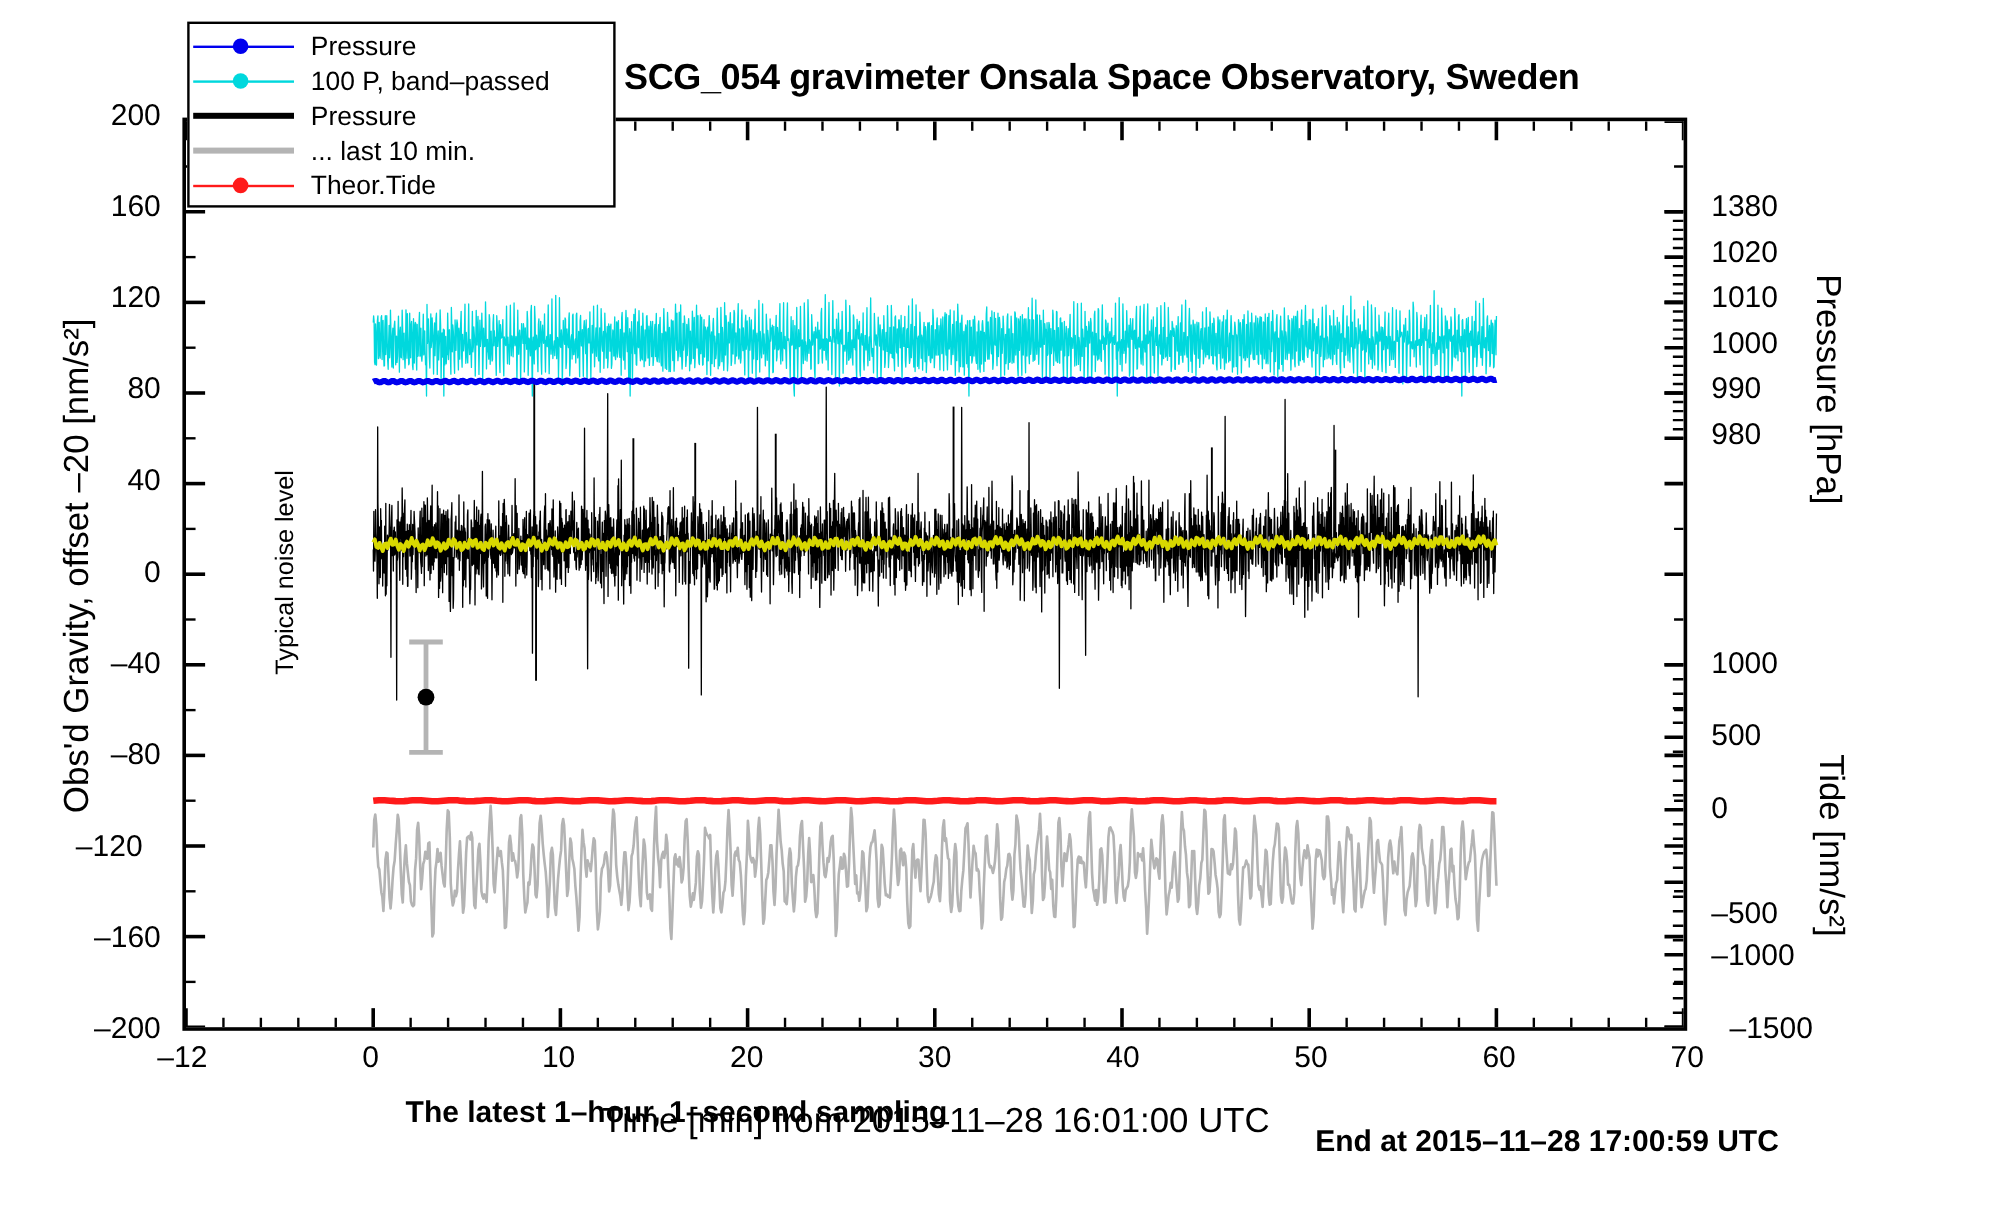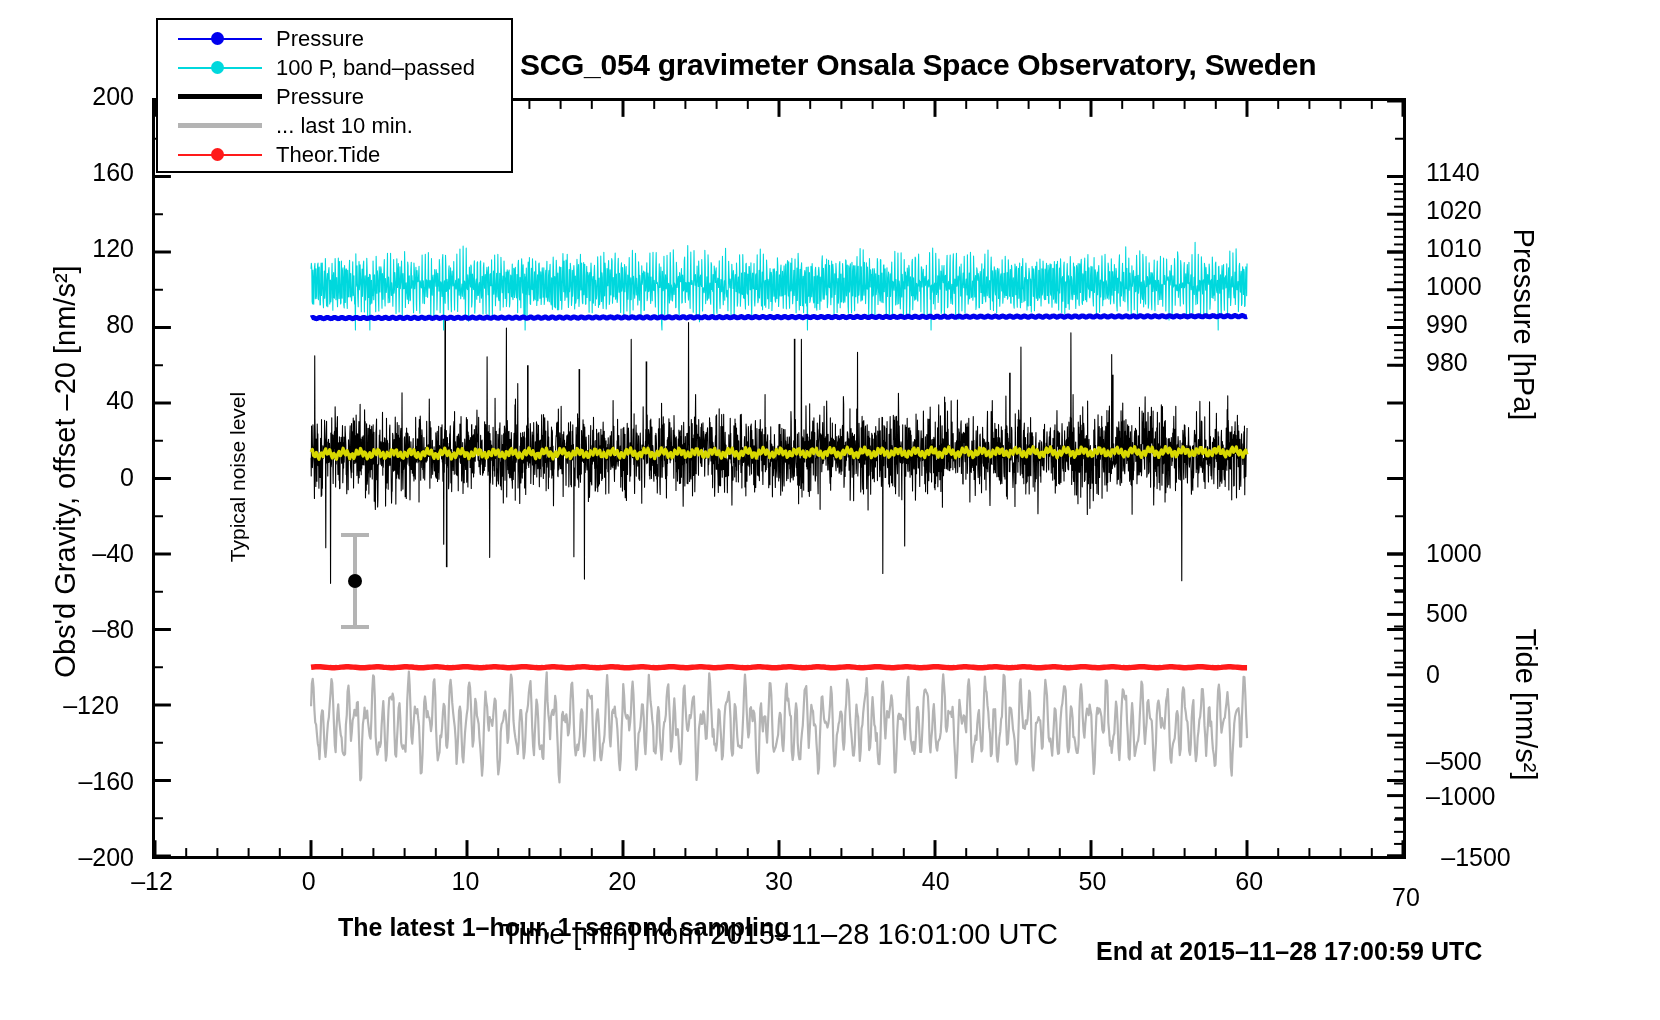--- a/index.html
+++ b/index.html
@@ -19,21 +19,21 @@
     font-size:30px;font-weight:bold;letter-spacing:-0.3px;
     white-space:nowrap;
   }
 
   
   #legend{
     position:absolute;left:156px;top:18px;width:357px;height:155px;
     border:2px solid #000;background:#fff;box-sizing:border-box;
     padding:4px 0 0 0;z-index:6;
   }
-  .legend-row{display:flex;align-items:center;height:29px;padding-left:20px;}
+  .legend-row{display:flex;align-items:center;height:29px;padding-left:3px;}
   .legend-key{width:84px;height:18px;position:relative;flex:0 0 84px;}
   .legend-key .lk-line{position:absolute;top:50%;left:0;width:84px;height:2px;margin-top:-1px;}
   .legend-key .lk-line.thick{height:5px;margin-top:-2.5px;}
   .legend-key .lk-dot{position:absolute;top:50%;left:33px;width:13px;height:13px;
      border-radius:50%;margin-top:-6.5px;}
   .legend-label{font-size:22px;padding-left:14px;white-space:nowrap;}
 
   
   .tick-label{position:absolute;font-size:25px;white-space:nowrap;}
   .yl-label{text-align:right;width:86px;}
@@ -350,21 +350,21 @@
       <div class="tick-label yl-label" style="left: 48px; top: 310.3px; width: 86px;">80</div>
       <div class="tick-label yl-label" style="left: 48px; top: 386.4px; width: 86px;">40</div>
       <div class="tick-label yl-label" style="left: 48px; top: 462.5px; width: 86px;">0</div>
       <div class="tick-label yl-label" style="left: 48px; top: 538.6px; width: 86px;">–40</div>
       <div class="tick-label yl-label" style="left: 48px; top: 614.7px; width: 86px;">–80</div>
       <div class="tick-label yl-label" style="left: 48px; top: 690.8px; width: 86px; text-align: center;">–120</div>
       <div class="tick-label yl-label" style="left: 48px; top: 766.9px; width: 86px;">–160</div>
       <div class="tick-label yl-label" style="left: 48px; top: 843px; width: 86px;">–200</div>
     </div>
   <div id="y-right-ticks">
-      <div class="tick-label yr-label" style="left: 1426px; top: 158.1px; width: 100px;">1140</div>
+      <div class="tick-label yr-label" style="left: 1426px; top: 158.1px; width: 100px;">1380</div>
       <div class="tick-label yr-label" style="left: 1426px; top: 196.15px; width: 100px;">1020</div>
       <div class="tick-label yr-label" style="left: 1426px; top: 234.2px; width: 100px;">1010</div>
       <div class="tick-label yr-label" style="left: 1426px; top: 272.25px; width: 100px;">1000</div>
       <div class="tick-label yr-label" style="left: 1426px; top: 310.3px; width: 100px;">990</div>
       <div class="tick-label yr-label" style="left: 1426px; top: 348.35px; width: 100px;">980</div>
       <div class="tick-label yr-label" style="left: 1426px; top: 538.6px; width: 100px;">1000</div>
       <div class="tick-label yr-label" style="left: 1426px; top: 599.48px; width: 100px;">500</div>
       <div class="tick-label yr-label" style="left: 1426px; top: 660.36px; width: 100px;">0</div>
       <div class="tick-label yr-label" style="left: 1426px; top: 721.24px; width: 100px; margin-top: 26px;">–500</div>
       <div class="tick-label yr-label" style="left: 1426px; top: 782.12px; width: 100px;">–1000</div>
@@ -372,21 +372,21 @@
     </div>
   <div id="x-bottom-ticks">
       <div class="tick-label xb-label" style="left: 107px; top: 867px; width: 90px;">–12</div>
       <div class="tick-label xb-label" style="left: 263.75px; top: 867px; width: 90px;">0</div>
       <div class="tick-label xb-label" style="left: 420.5px; top: 867px; width: 90px;">10</div>
       <div class="tick-label xb-label" style="left: 577.25px; top: 867px; width: 90px;">20</div>
       <div class="tick-label xb-label" style="left: 734px; top: 867px; width: 90px;">30</div>
       <div class="tick-label xb-label" style="left: 890.75px; top: 867px; width: 90px;">40</div>
       <div class="tick-label xb-label" style="left: 1047.5px; top: 867px; width: 90px;">50</div>
       <div class="tick-label xb-label" style="left: 1204.25px; top: 867px; width: 90px;">60</div>
-      <div class="tick-label xb-label" style="left: 1361px; top: 867px; width: 90px; margin-top: 16px;">70</div>
+      <div class="tick-label xb-label" style="left: 1361px; top: 867px; width: 90px;">70</div>
     </div>
 
   <div class="axis-title" id="y-axis-title">Obs'd Gravity, offset –20 [nm/s²]</div>
   <div class="axis-title" id="x-axis-title">Time [min] from 2015–11–28 16:01:00 UTC</div>
   <div class="axis-title" id="y2-title-pressure">Pressure [hPa]</div>
   <div class="axis-title" id="y2-title-tide">Tide [nm/s²]</div>
 
 </div>
 
 </body></html>

